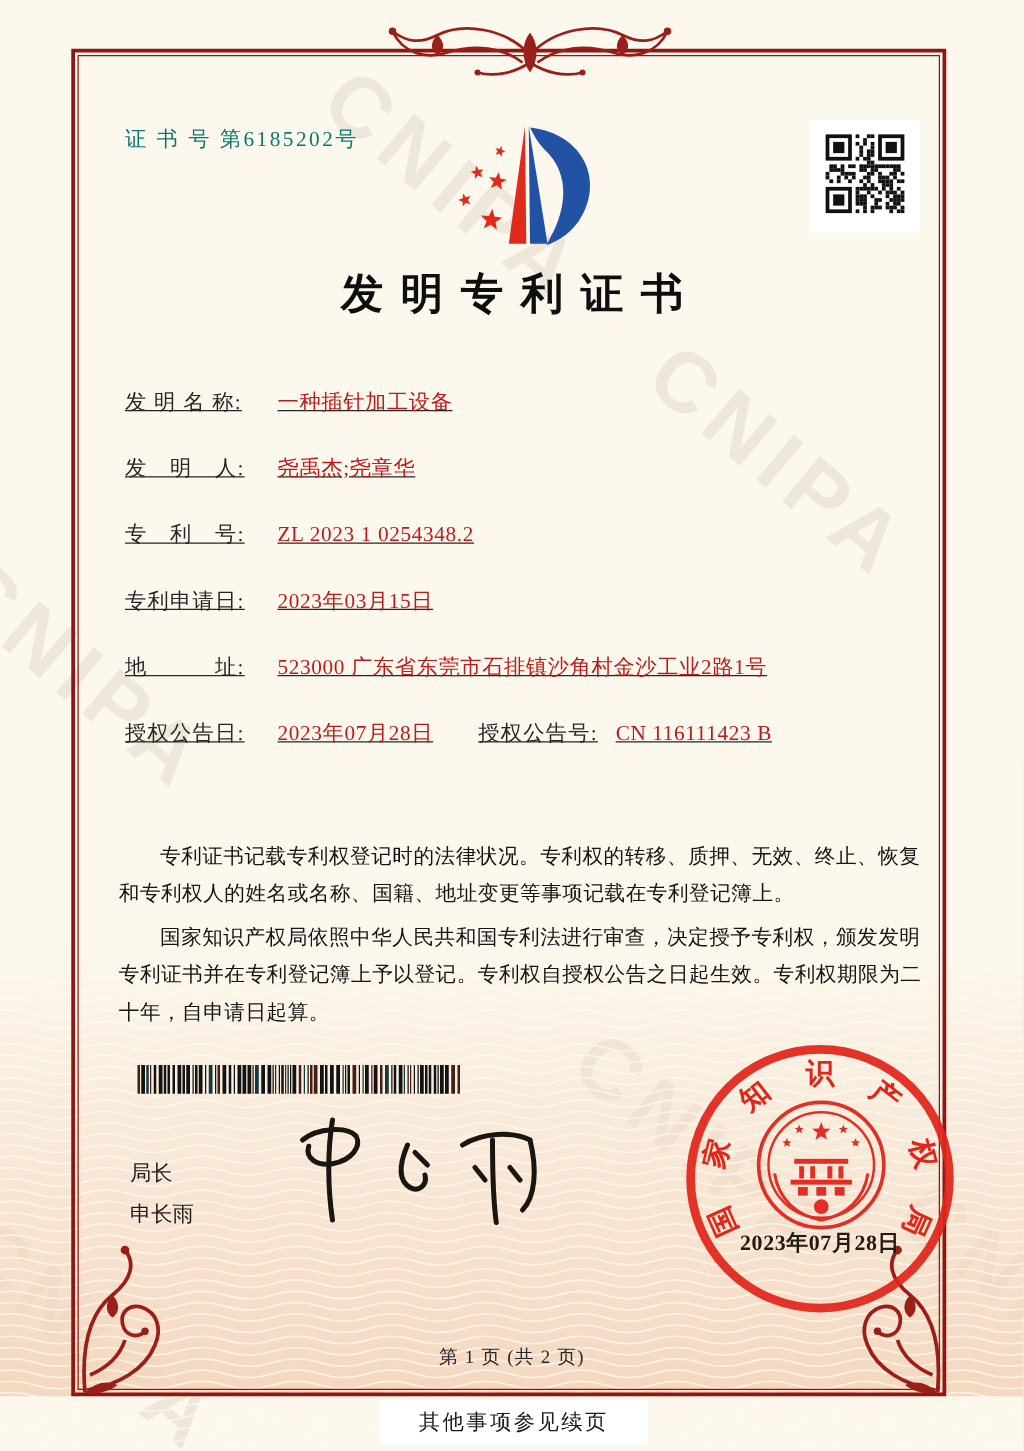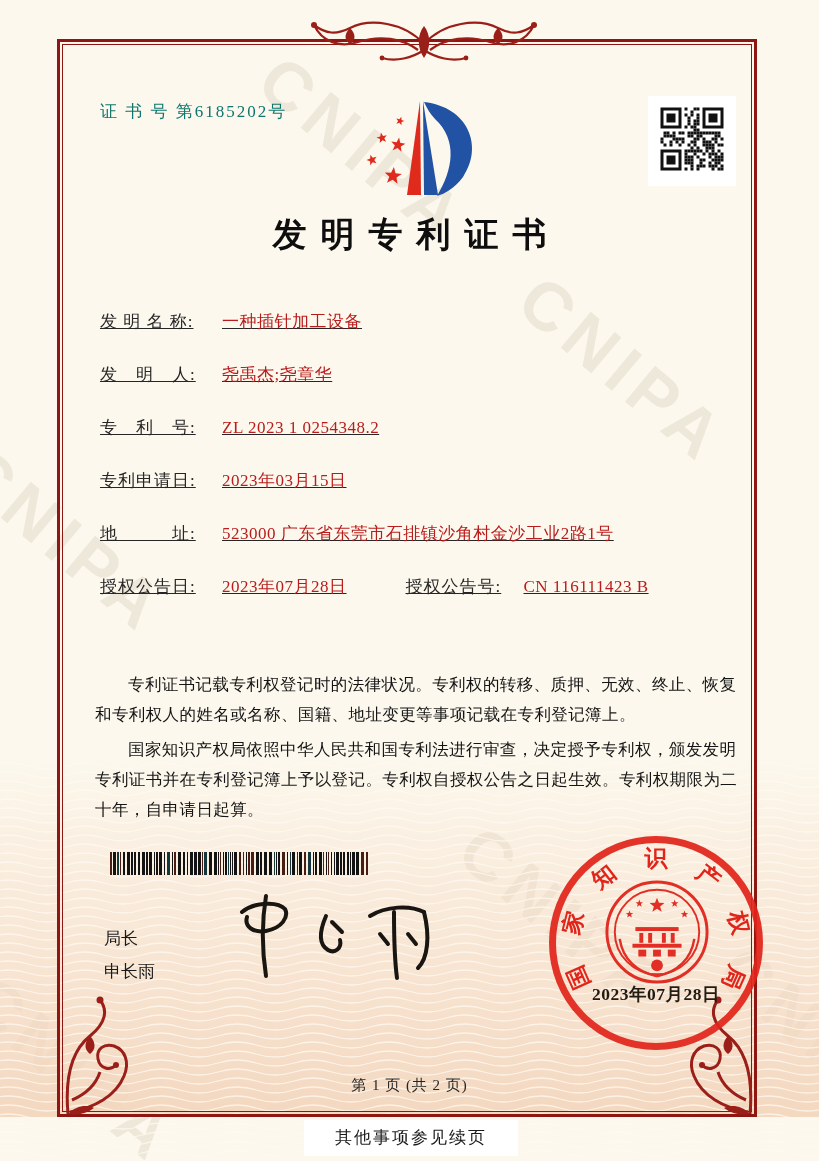--- a/index.html
+++ b/index.html
@@ -23,21 +23,21 @@
   .logo{position:absolute;left:350px;top:94px;z-index:4;}
   .qrbox{position:absolute;left:648px;top:96px;width:88px;height:90px;background:#ffffff;z-index:4;}
   .qrbox svg{position:absolute;left:11px;top:10px;}
   .title{position:absolute;left:0;top:212px;width:819px;text-align:center;font-size:34px;
          font-weight:bold;letter-spacing:14px;text-indent:14px;color:#0e0e0e;z-index:4;}
   
   .fields{position:absolute;left:100px;top:308px;width:640px;z-index:4;font-size:17px;color:#262626;}
   .frow{display:flex;height:27px;line-height:27px;margin-bottom:26px;text-decoration:underline;}
   .flabel{flex:0 0 116px;letter-spacing:1px;}
   .fvalue{margin-left:6px;letter-spacing:0.5px;color:#b91c1c;}
-  .grant-pair2{margin-left:59px;display:flex;}
+  .grant-pair2{margin-left:28px;display:flex;text-align:center;}
   
   .paras{position:absolute;left:95px;top:670px;width:648px;z-index:4;font-size:16.5px;
          line-height:1.8;color:#141414;}
   .paras p{margin:0 0 6px 0;text-indent:2em;letter-spacing:0.4px;}
   
   .barcode{position:absolute;left:110px;top:852px;width:262px;height:23px;z-index:4;}
   .barcode i{position:absolute;top:0;height:23px;}
   
   .sig-text{position:absolute;left:104px;top:922px;z-index:4;font-size:17px;line-height:33px;
             font-family:"Liberation Sans","DejaVu Sans",sans-serif;color:#1a1a1a;}

